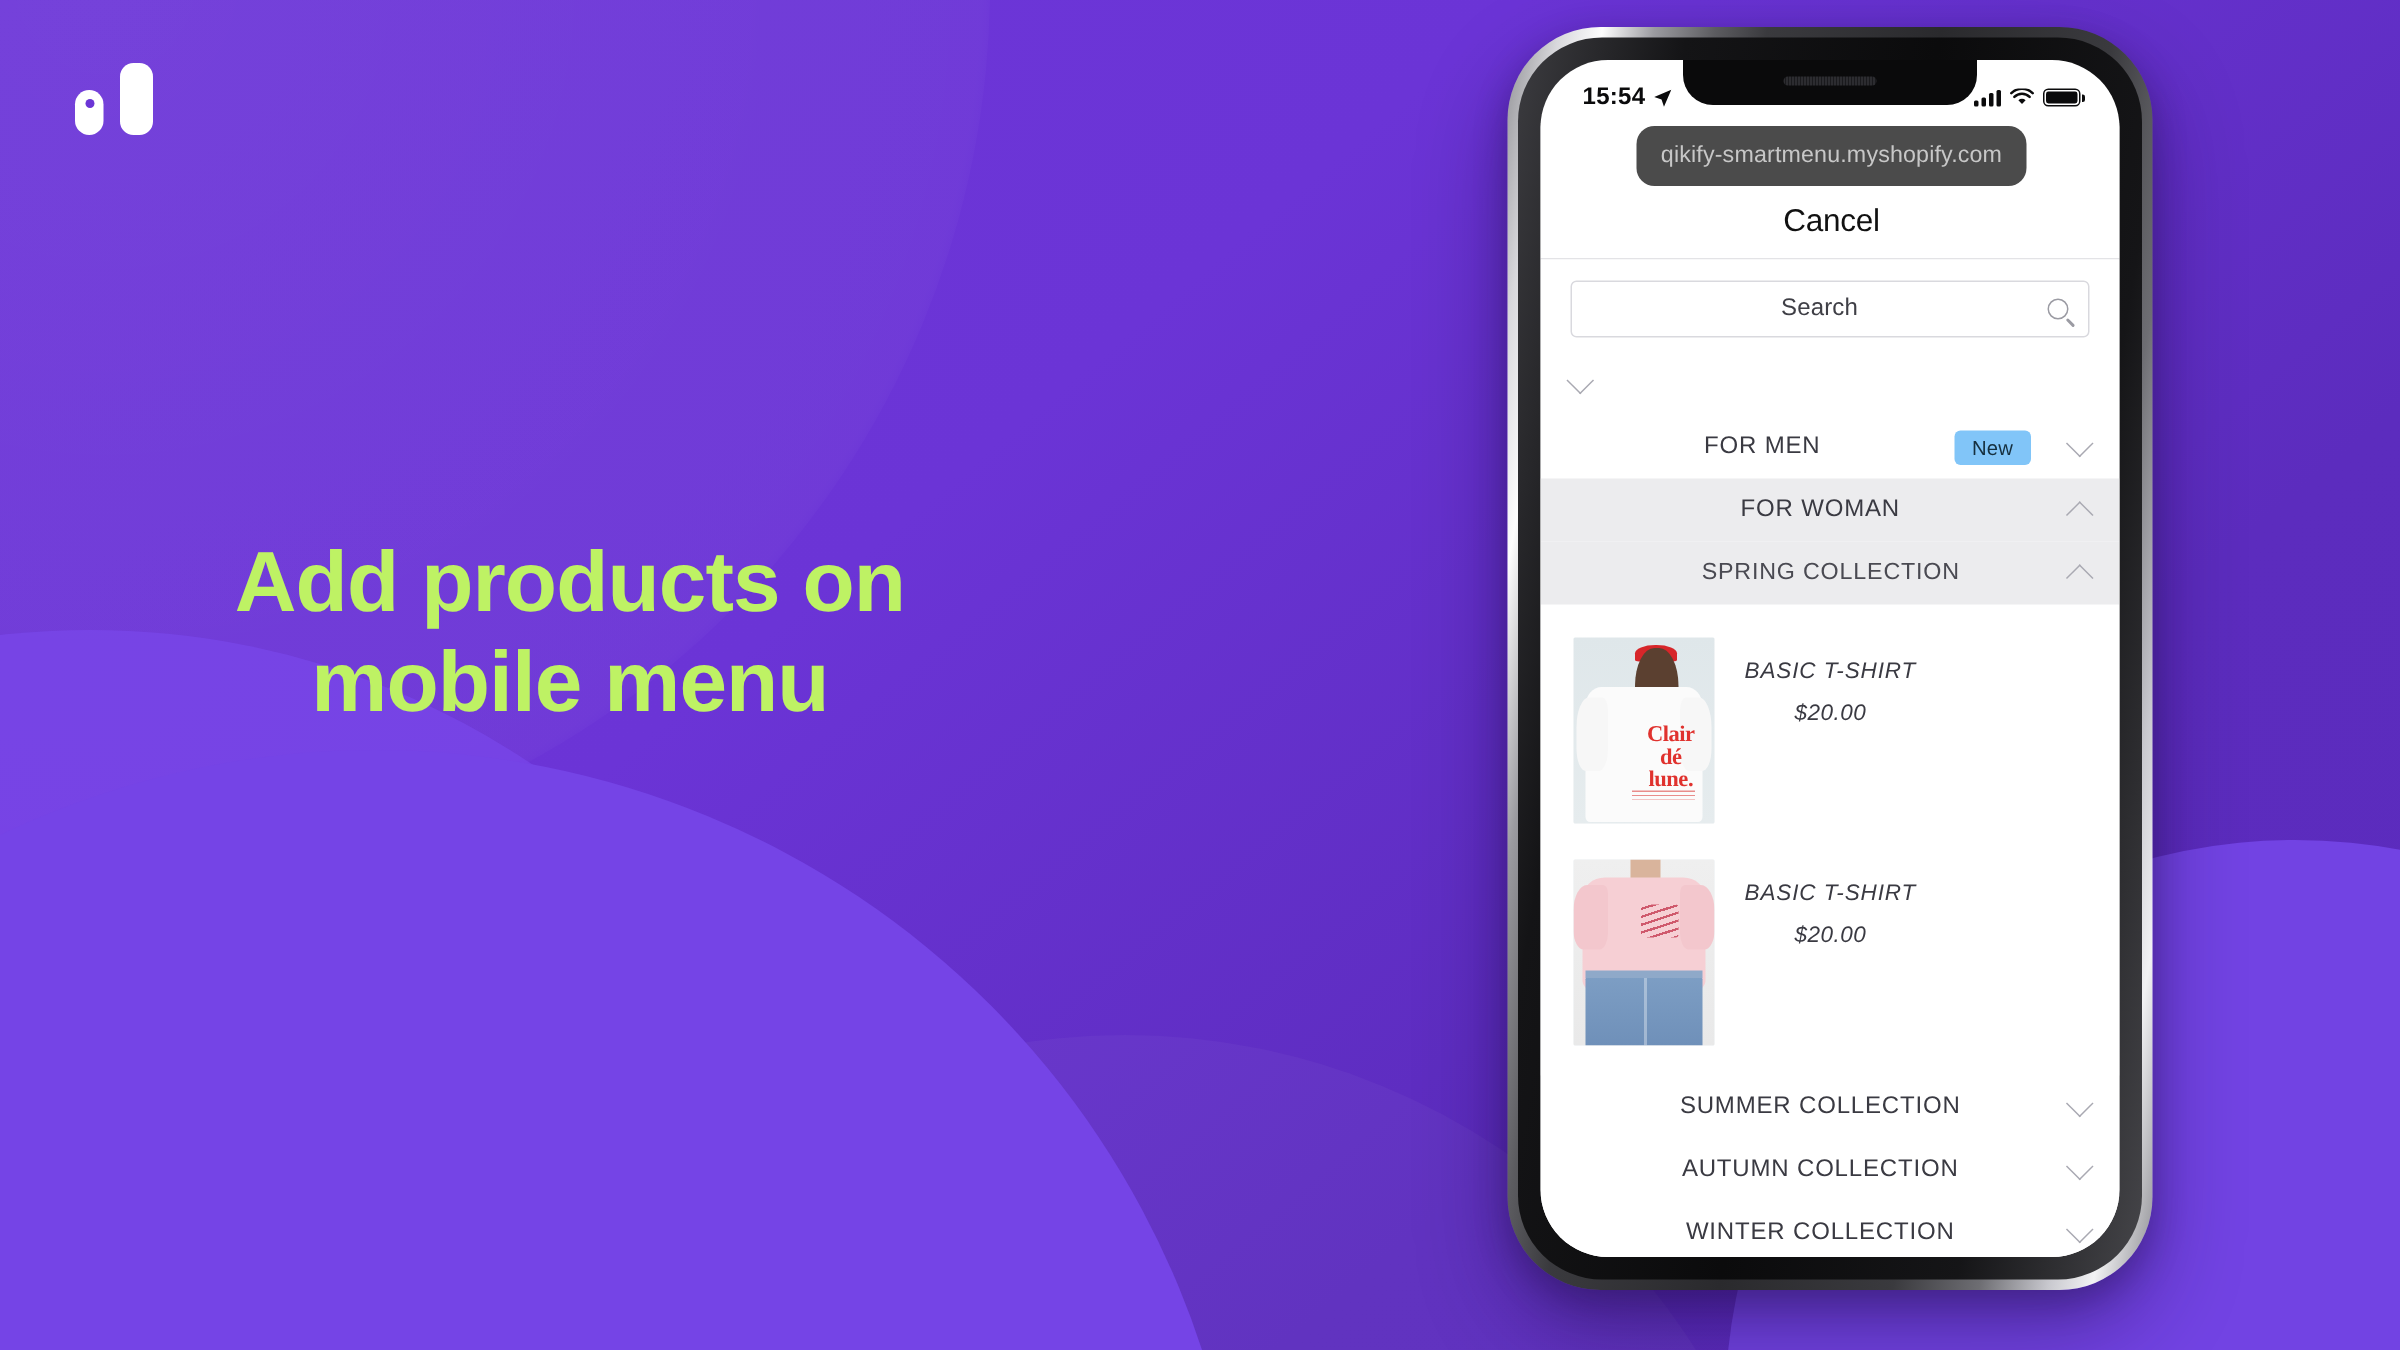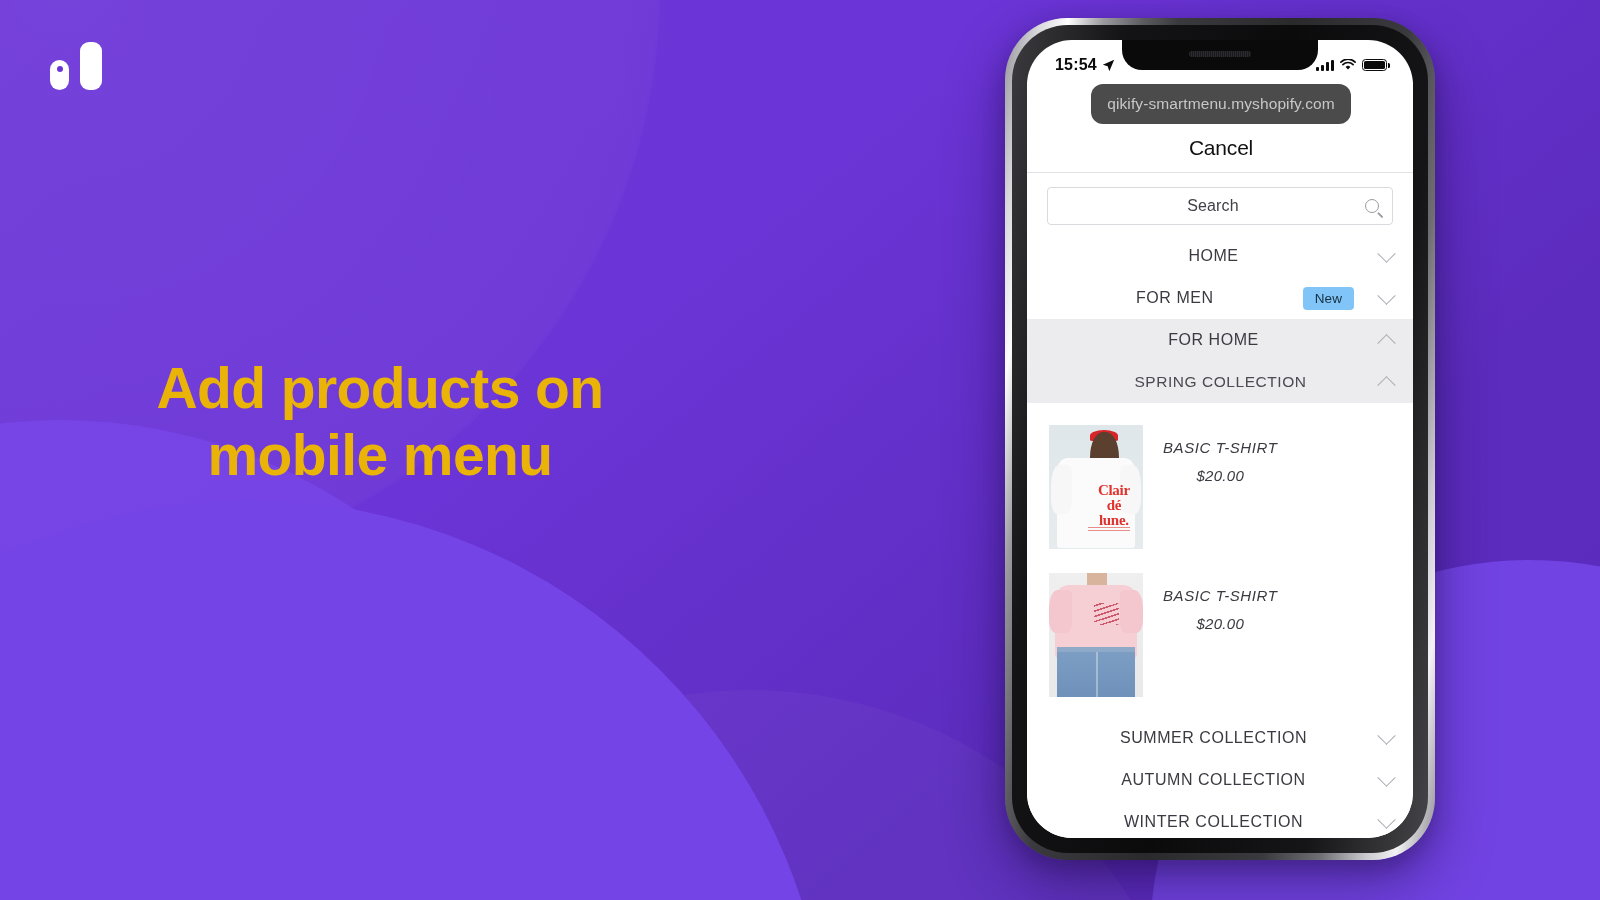--- a/index.html
+++ b/index.html
@@ -30,21 +30,21 @@
   .logo { position:absolute; left:50px; top:40px; width:52px; height:52px; }
   .logo .bar-tall { position:absolute; right:0; top:2px; width:22px; height:48px;
      background:#fff; border-radius:9px 9px 9px 9px; }
   .logo .bar-short { position:absolute; left:0; bottom:2px; width:19px; height:30px;
      background:#fff; border-radius:10px; }
   .logo .dot { position:absolute; left:7px; bottom:20px; width:6px; height:6px;
      background:#6b35d6; border-radius:50%; }
 
   
   .headline { position:absolute; left:0; top:355px; width:760px;
-     text-align:center; color:#eab308;
+     text-align:center; color:#bef264;
      font-size:57px; font-weight:bold; line-height:1.17;
      letter-spacing:-.6px; }
   .headline .l2 { display:block; }
 
   
   .phone-wrap { position:absolute; left:1005px; top:18px; width:430px; height:842px; }
 
   .phone-frame {
      position:absolute; inset:0;
      border-radius:62px;
@@ -235,32 +235,31 @@
         <div class="menu-panel">
 
           <div class="search-wrap">
             <div class="search-box">
               <span class="ph">Search</span>
               <span class="mag"></span>
             </div>
           </div>
 
           <div class="mrow">
-            <span class="lbl">HOME</span>
             <span class="chev down"></span>
           </div>
 
           <div class="mrow">
             <span class="lbl">FOR MEN</span>
             <span class="badge">New</span>
             <span class="chev down"></span>
           </div>
 
           <div class="mrow active">
-            <span class="lbl">FOR HOME</span>
+            <span class="lbl">FOR WOMAN</span>
             <span class="chev up"></span>
           </div>
 
           <div class="mrow sub active">
             <span class="lbl">SPRING COLLECTION</span>
             <span class="chev up"></span>
           </div>
 
           <div class="products">
 

